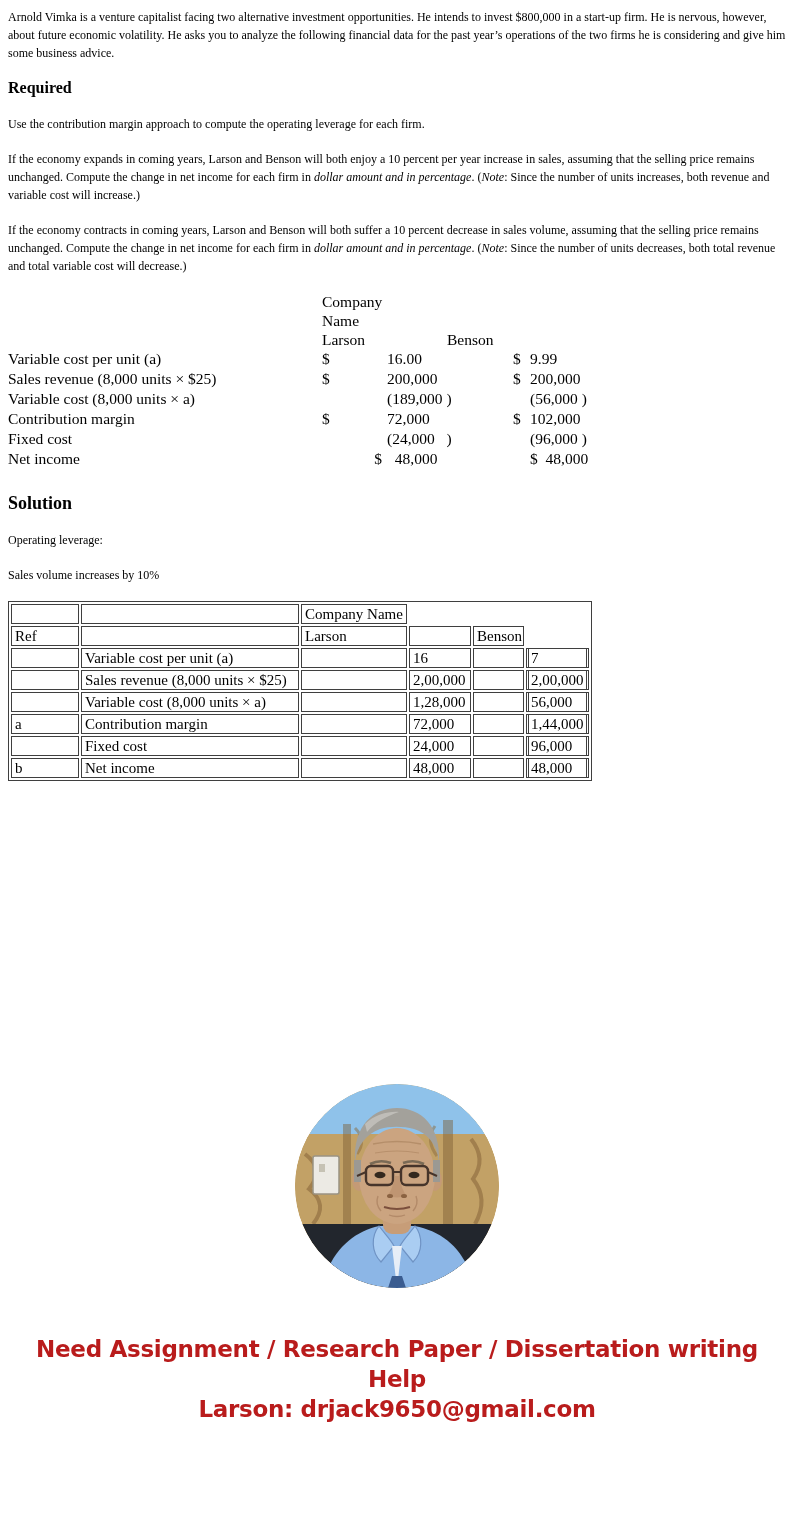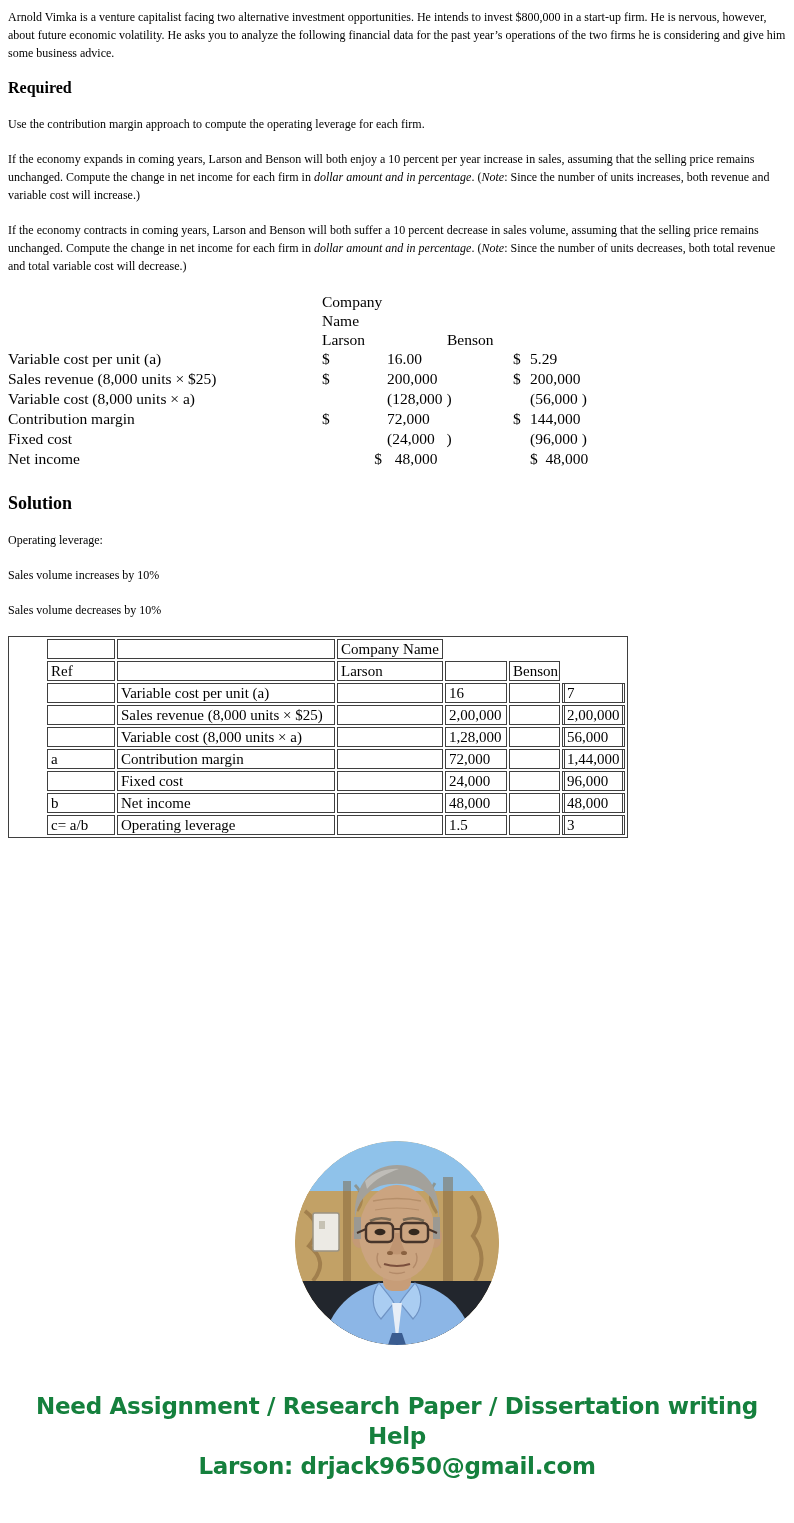--- a/index.html
+++ b/index.html
@@ -47,21 +47,20 @@
   .fin-row.net .c-lcur { text-align: right; padding-right: 5px; box-sizing: border-box; }
 
   
   table.sol {
     border-collapse: separate;
     border-spacing: 2px;
     border: 1px solid #3f3f3f;
     table-layout: fixed;
     margin-top: 16px;
     font-size: 15px;
-    padding-left: 36px;
   }
   table.sol td {
     border: 1px solid #3f3f3f;
     height: 20px;
     line-height: 18px;
     box-sizing: border-box;
     padding: 0 1px 0 3px;
     white-space: nowrap;
     overflow: visible;
     vertical-align: middle;
@@ -90,21 +89,21 @@
   
   .footer {
     font-family: "DejaVu Sans", sans-serif;
     font-weight: bold;
     font-size: 23px;
     line-height: 30px;
     letter-spacing: -0.3px;
     text-align: center;
     max-width: 744px;
     margin: 46px auto 0 auto;
-    color: #15803d;
+    color: #b91c1c;
   }
 </style>
 </head>
 <body>
 
 <div class="page">
 
   <p class="body-text">Arnold Vimka is a venture capitalist facing two alternative investment opportunities. He intends to invest $800,000 in a start-up firm. He is nervous, however, about future economic volatility. He asks you to analyze the following financial data for the past year’s operations of the two firms he is considering and give him some business advice.</p>
 
   <p class="h-required">Required</p>
@@ -122,63 +121,62 @@
       <span></span>
       <span>Larson</span>
       <span>Benson</span>
     </div>
 
     <div class="fin-row">
       <span>Variable cost per unit (a)</span>
       <span class="c-lcur">$</span>
       <span>16.00</span>
       <span>$</span>
-      <span>5.29</span>
+      <span>9.99</span>
     </div>
     <div class="fin-row">
       <span>Sales revenue (8,000 units × $25)</span>
       <span class="c-lcur">$</span>
       <span>200,000</span>
       <span>$</span>
       <span>200,000</span>
     </div>
     <div class="fin-row">
       <span>Variable cost (8,000 units × a)</span>
       <span class="c-lcur"></span>
-      <span>(128,000 )</span>
+      <span>(189,000 )</span>
       <span></span>
       <span>(56,000 )</span>
     </div>
     <div class="fin-row">
       <span>Contribution margin</span>
       <span class="c-lcur">$</span>
       <span>72,000</span>
       <span>$</span>
-      <span>144,000</span>
+      <span>102,000</span>
     </div>
     <div class="fin-row">
       <span>Fixed cost</span>
       <span class="c-lcur"></span>
       <span>(24,000   )</span>
       <span></span>
       <span>(96,000 )</span>
     </div>
     <div class="fin-row net">
       <span>Net income</span>
       <span class="c-lcur">$</span>
       <span>  48,000</span>
       <span></span>
       <span>$  48,000</span>
     </div>
   </div>
 
   <p class="h-solution">Solution</p>
   <p class="body-text">Operating leverage:</p>
   <p class="body-text">Sales volume increases by 10%</p>
-  <p class="body-text">Sales volume decreases by 10%</p>
 
   <table class="sol">
     <colgroup>
       <col style="width:68px">
         <col style="width:218px">
         <col style="width:106px">
       <col style="width:62px">
         <col style="width:48px">
         <col style="width:62px">
     </colgroup>
@@ -250,30 +248,20 @@
           </td>
     </tr>
     <tr>
       <td>b</td>
       <td>Net income</td>
       <td></td>
       <td>48,000</td>
       <td></td>
       <td class="bv">
             <div class="ln">48,000</div>
-          </td>
-    </tr>
-    <tr>
-      <td>c= a/b</td>
-      <td>Operating leverage</td>
-      <td></td>
-      <td>1.5</td>
-      <td></td>
-      <td class="bv">
-            <div class="ln">3</div>
           </td>
     </tr>
   </tbody>
     </table>
 
   <div class="avatar">
     <svg width="204" height="204" viewBox="0 0 204 204" xmlns="http://www.w3.org/2000/svg">
       <defs>
           <clipPath id="cir">
             <circle cx="102" cy="102" r="102"></circle>

